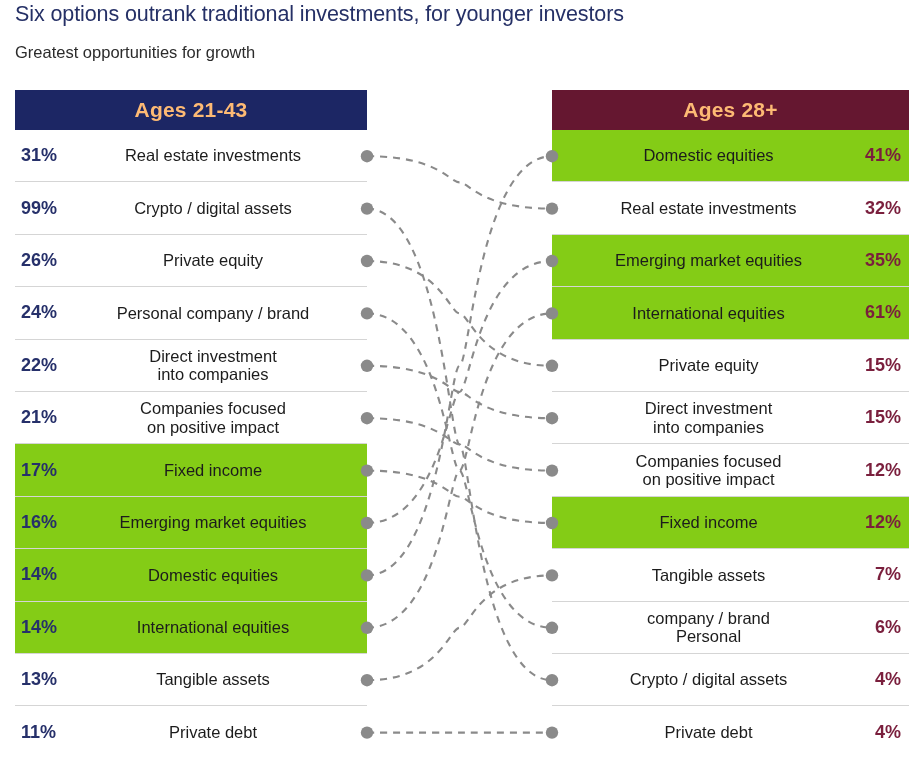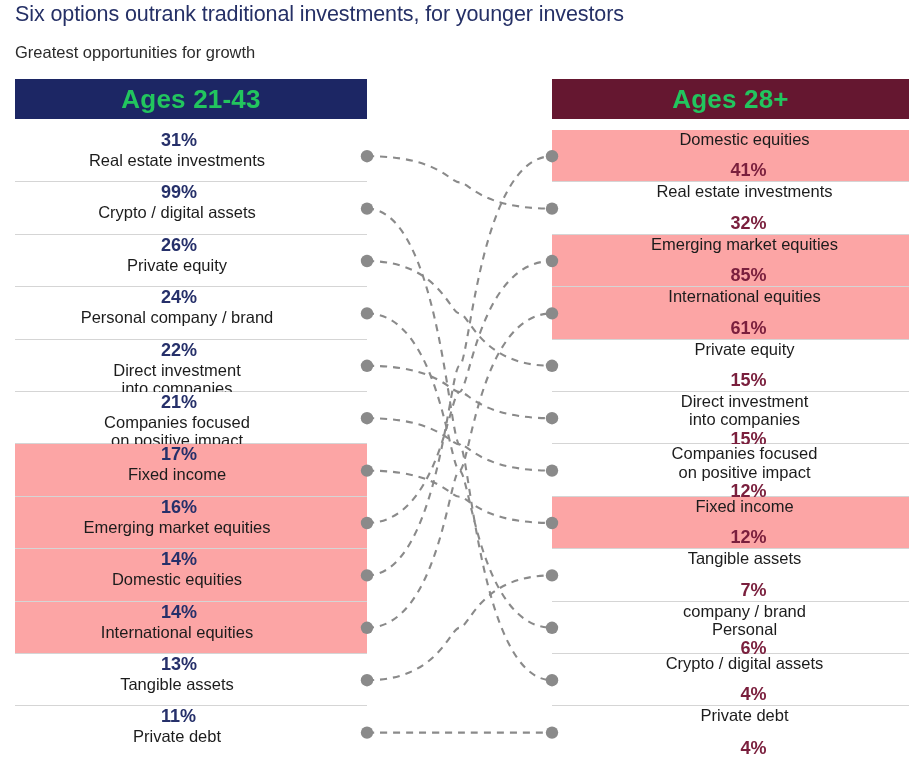--- a/index.html
+++ b/index.html
@@ -37,27 +37,27 @@
     left: 15px;
     top: 43px;
     font-size: 16.5px;
     color: #2b2b2b;
     white-space: nowrap;
   }
 
   
   .col-header {
     position: absolute;
-    top: 79px;
+    top: 90px;
     height: 40px;
     display: flex;
     align-items: center;
     justify-content: center;
-    color: #22c55e;
-    font-size: 26px;
+    color: #fdba74;
+    font-size: 21px;
     font-weight: bold;
     letter-spacing: 0.2px;
   }
   .col-header.left  { left: 15px;  width: 352px; background: #1c2664; }
   .col-header.right { left: 552px; width: 357px; background: #651730; }
 
   
   .col {
     position: absolute;
     top: 130px;
@@ -67,23 +67,22 @@
   .col.right { left: 552px; width: 357px; }
 
   .row {
     position: relative;
     height: 52.4px;
     box-sizing: border-box;
     border-bottom: 1px solid #d5d5d5;
     display: flex;
     align-items: center;
     background: #ffffff;
-    flex-direction: column;
-  }
-  .row.shaded { background: #fca5a5; }
+  }
+  .row.shaded { background: #84cc16; }
   .row.last { border-bottom: none; }
 
   
   .col.left .pct {
     width: 72px;
     padding-left: 6px;
     box-sizing: border-box;
     font-size: 18px;
     font-weight: bold;
     color: #26306a;
@@ -103,21 +102,21 @@
   .col.right .label {
     flex: 1;
     padding-left: 28px;
     text-align: center;
     font-size: 16.5px;
     color: #1c1c1c;
     line-height: 1.12;
   }
   .col.right .pct {
     width: 72px;
-    padding-right: 0;
+    padding-right: 8px;
     box-sizing: border-box;
     font-size: 18px;
     font-weight: bold;
     color: #7a1f3d;
     text-align: right;
     flex: none;
   }
 
   .label .ln { display: block; }
 
@@ -236,21 +235,21 @@
       <div class="row">
         <div class="label">
           <span class="ln">Real estate investments</span>
         </div>
         <div class="pct">32%</div>
       </div>
       <div class="row shaded">
         <div class="label">
           <span class="ln">Emerging market equities</span>
         </div>
-        <div class="pct">85%</div>
+        <div class="pct">35%</div>
       </div>
       <div class="row shaded">
         <div class="label">
           <span class="ln">International equities</span>
         </div>
         <div class="pct">61%</div>
       </div>
       <div class="row">
         <div class="label">
           <span class="ln">Private equity</span>

